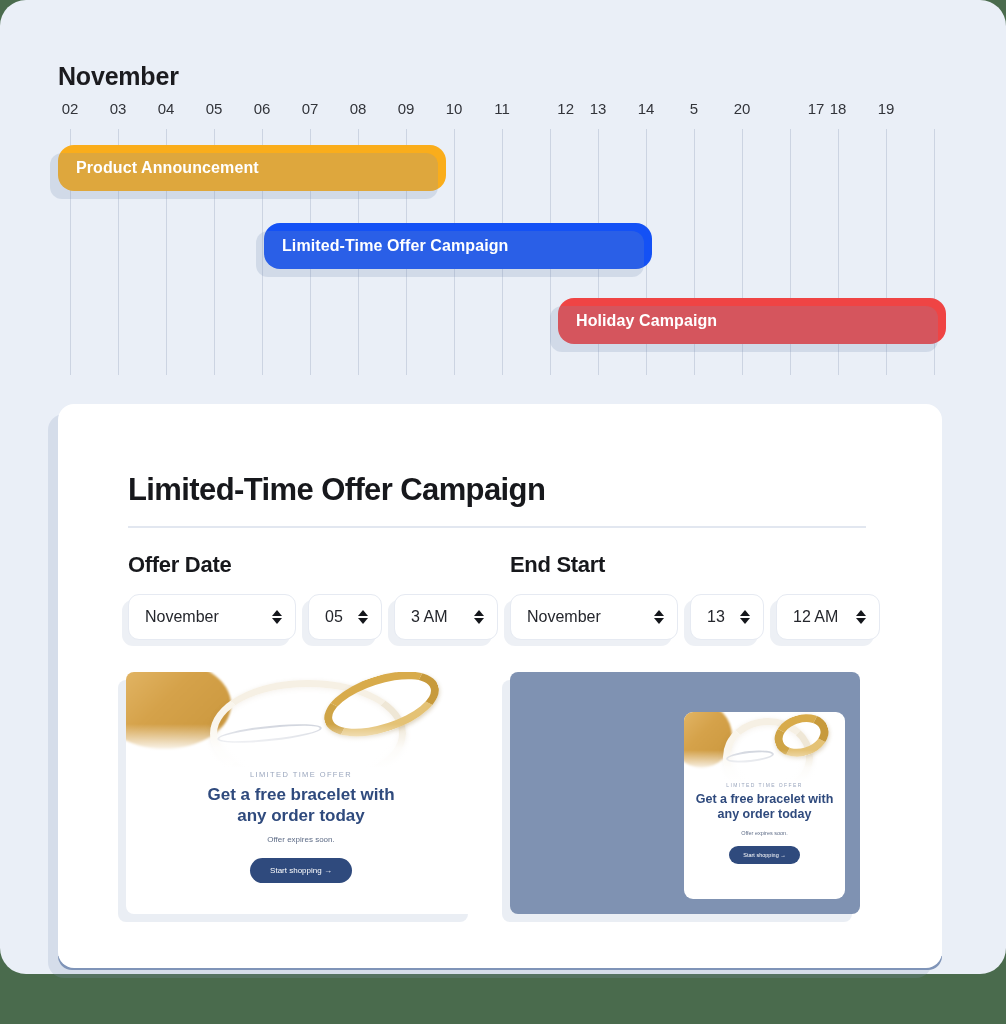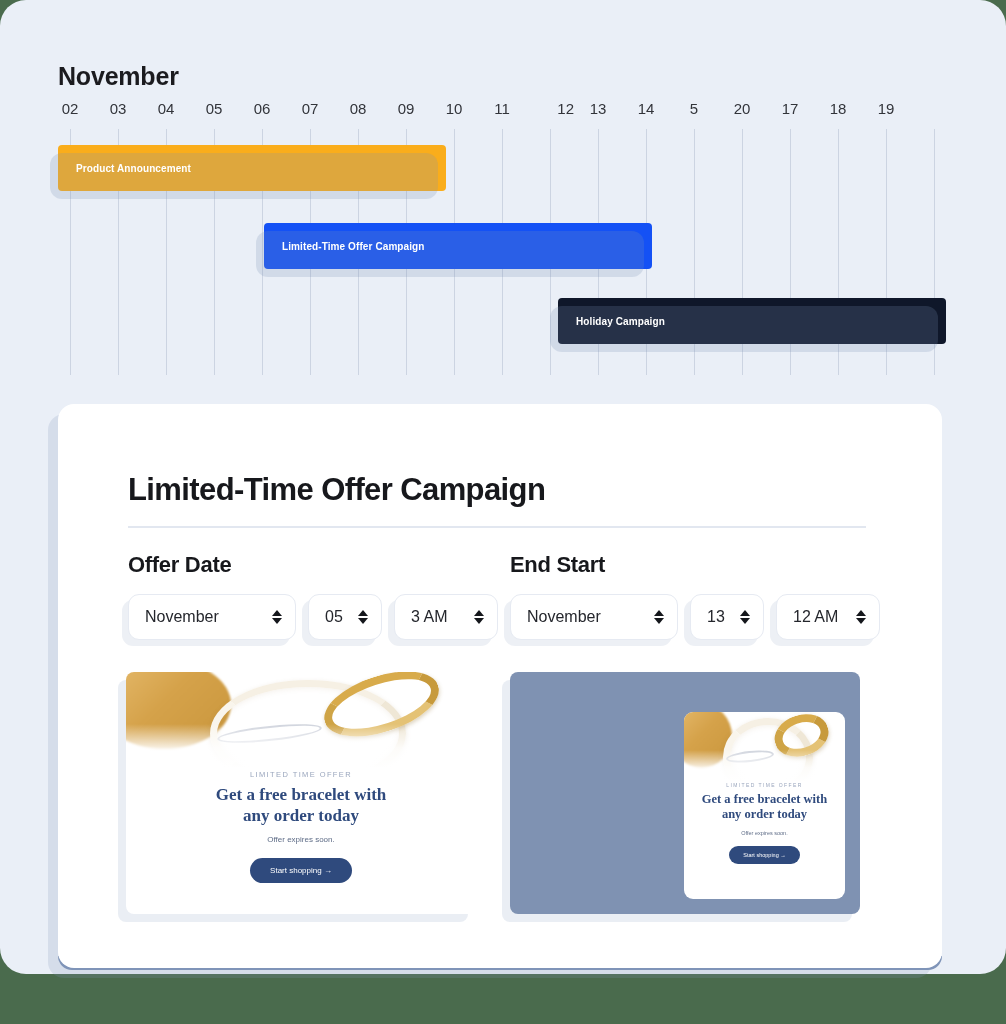--- a/index.html
+++ b/index.html
@@ -92,45 +92,45 @@
     top: 0;
     width: 1px;
     height: 246px;
     background: #ccd4e2;
   }
 
   
   .bar {
     position: absolute;
     height: 46px;
-    border-radius: 4px;
+    border-radius: 16px;
     display: flex;
     align-items: center;
     padding-left: 18px;
     color: #ffffff;
-    font-size: 10px;
+    font-size: 16px;
     font-weight: 700;
     letter-spacing: 0.1px;
     z-index: 3;
   }
   .bar::after {
     content: "";
     position: absolute;
     left: -8px;
     top: 8px;
     width: 100%;
     height: 100%;
     border-radius: 12px;
     background: rgba(125,145,180,0.22);
     z-index: -1;
   }
 
   .bar-product  { background: #FAAD1B; }
   .bar-limited  { background: #1451F5; }
-  .bar-holiday  { background: #0f172a; }
+  .bar-holiday  { background: #ef4444; }
 
   
   .detail-card {
     position: absolute;
     left: 58px;
     top: 404px;
     width: 884px;
     height: 564px;
     background: #ffffff;
     border-radius: 16px;
@@ -305,21 +305,21 @@
   .mail-body {
     background: #ffffff;
     text-align: center;
   }
   .eyebrow {
     color: #9aa6bd;
     letter-spacing: 1.4px;
     text-transform: uppercase;
   }
   .headline {
-    font-family: Liberation Serif, serif;
+    font-family: Liberation Sans, sans-serif;
     font-weight: 700;
     color: #2f4a7d;
     line-height: 1.22;
   }
   .subcopy { color: #5d6b86; }
   .cta {
     display: inline-block;
     background: #2f4a7d;
     color: #ffffff;
     border-radius: 999px;
@@ -373,21 +373,21 @@
         <div class="day-label" style="left: 286px;">07</div>
         <div class="day-label" style="left: 334px;">08</div>
         <div class="day-label" style="left: 382px;">09</div>
         <div class="day-label" style="left: 430px;">10</div>
         <div class="day-label" style="left: 478px;">11</div>
         <div class="day-label" style="left: 526px; text-align: right;">12</div>
         <div class="day-label" style="left: 574px;">13</div>
         <div class="day-label" style="left: 622px;">14</div>
         <div class="day-label" style="left: 670px;">5</div>
         <div class="day-label" style="left: 718px;">20</div>
-        <div class="day-label" style="left: 766px;">17</div>
+        <div class="day-label" style="left: 792px;">17</div>
         <div class="day-label" style="left: 814px;">18</div>
         <div class="day-label" style="left: 862px;">19</div>
       </div>
 
     <div class="gridlines" id="gridlines">
         <div class="gridline" style="left: 70px;"></div>
         <div class="gridline" style="left: 118px;"></div>
         <div class="gridline" style="left: 166px;"></div>
         <div class="gridline" style="left: 214px;"></div>
         <div class="gridline" style="left: 262px;"></div>

